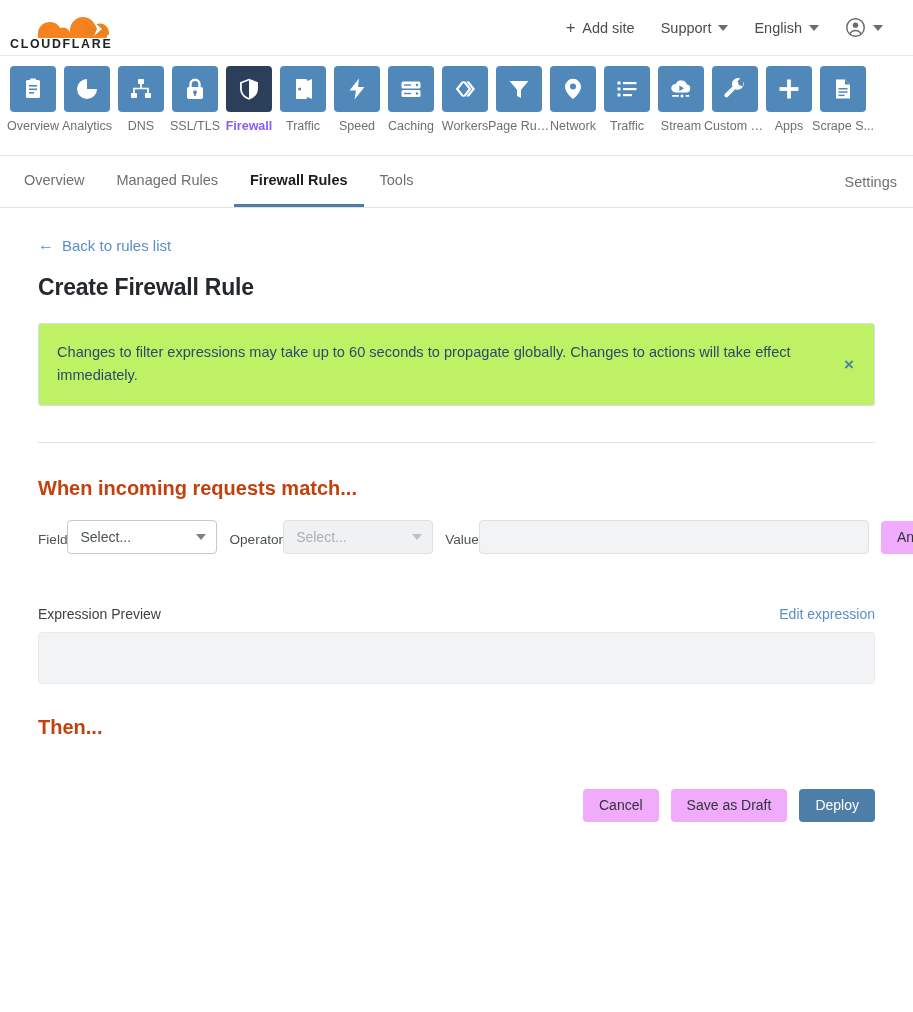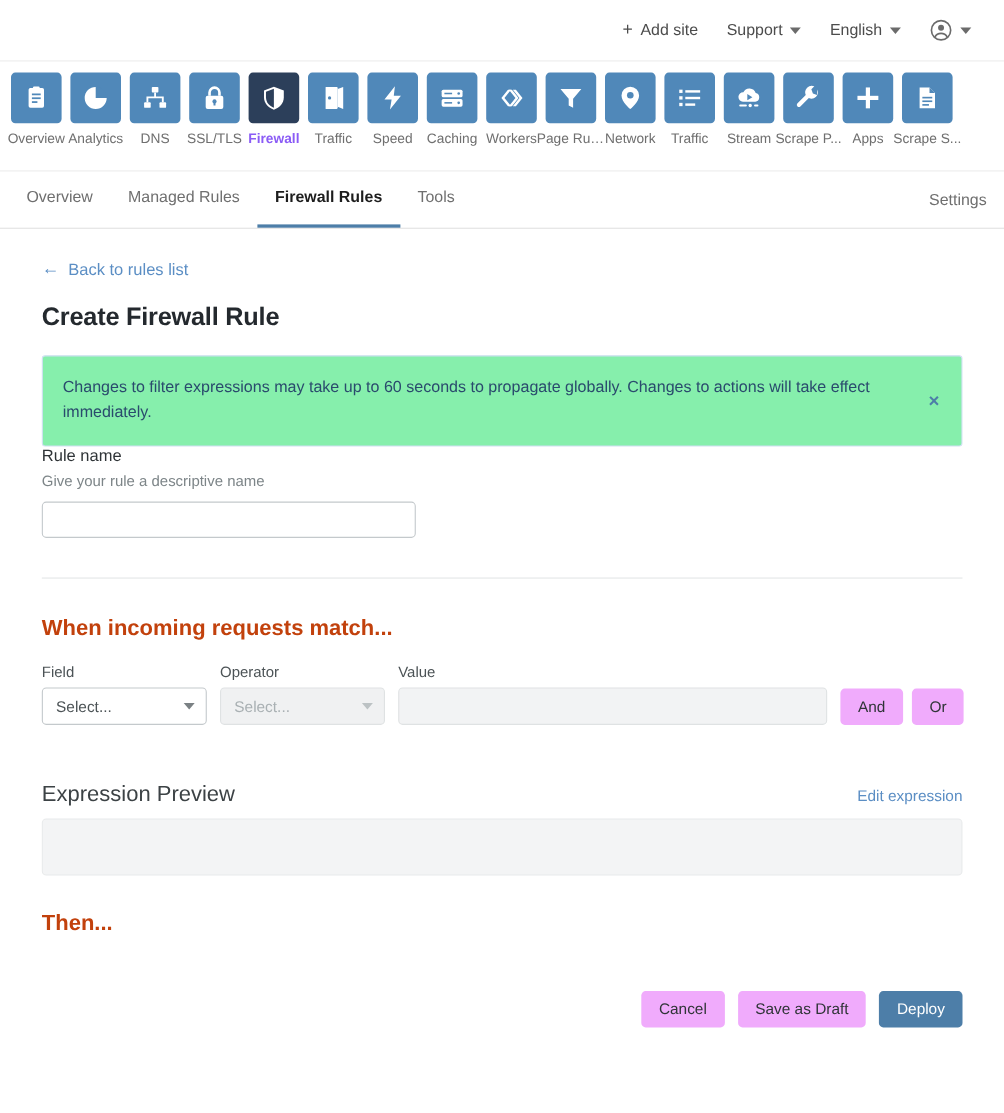--- a/index.html
+++ b/index.html
@@ -152,26 +152,27 @@
   .page-title {
     font-size: 23px;
     font-weight: bold;
     color: #24292e;
     letter-spacing: -0.2px;
     margin-bottom: 22px;
   }
 
   
   .alert {
-    background: #86efac;
+    background: #bef264;
     border: 1px solid #d0e0f2;
     border-radius: 3px;
     display: flex;
     align-items: flex-start;
     padding: 17px 18px 17px 18px;
+    margin-bottom: 34px;
   }
   .alert-text {
     flex: 1;
     font-size: 14.6px;
     line-height: 1.62;
     color: #2a4b6d;
     padding-right: 18px;
   }
   .alert-close {
     color: #4d7ea8;
@@ -217,21 +218,21 @@
     color: #c2410c;
     margin-bottom: 20px;
   }
 
   
   .cond-row {
     display: flex;
     align-items: flex-end;
     gap: 12px;
   }
-  .cond-col { display: flex; flex-direction: column; }
+  .cond-col { display: flex; flex-direction: row; align-items: flex-end; }
   .cond-col-label {
     font-size: 13.6px;
     color: #4c5356;
     margin-bottom: 7px;
   }
   .select-box {
     height: 34px;
     border: 1px solid #c4c9cc;
     border-radius: 4px;
     background: #fff;
@@ -287,21 +288,21 @@
   .btn-primary { background: #4d7ea8; color: #ffffff; }
 
   
   .expr-head {
     display: flex;
     align-items: baseline;
     justify-content: space-between;
     margin-top: 52px;
     margin-bottom: 10px;
   }
-  .expr-label { font-size: 20px; color: #3c4245; }
+  .expr-label { font-size: 14px; color: #3c4245; }
   .expr-edit { font-size: 14px; color: #5b8ec4; cursor: pointer; }
   .expr-box {
     height: 52px;
     background: #f3f4f5;
     border: 1px solid #e8eaeb;
     border-radius: 4px;
     font-family: "Liberation Mono", monospace;
     font-size: 13px;
     color: #36393a;
     padding: 8px 12px;
@@ -322,20 +323,32 @@
     justify-content: flex-end;
     gap: 12px;
     margin-top: 50px;
     padding-bottom: 18px;
   }
 </style>
 </head>
 <body>
 
 <div class="top-header">
+  <div class="logo-wrap">
+    <svg class="logo-svg" width="112" height="44" viewBox="0 0 112 44">
+
+      <path d="M62 24 c0-7 6-13 13-13 5 0 10 3 12 8 1.5-1 3-1.5 5-1.5 5 0 9 4 9 9 0 0.9-.1 1.7-.3 2.5 H62z" fill="#f6821f"></path>
+      <path d="M30 26 c1-6 6-10 12-10 4 0 8 2 10 6 1-.4 2-.6 3-.6 4 0 7 3 7.5 7 l.5 3 H30z" fill="#f6821f"></path>
+      <path d="M88 18 c6 0 11 4 11 10 0 .9-.1 1.7-.3 2.5 H74 l6-9 z" fill="#e8821e"></path>
+      <rect x="30" y="28" width="69" height="4" rx="1.2" fill="#f6821f"></rect>
+      <polygon points="86,16 94,23 86,30 89,23" fill="#ffffff"></polygon>
+
+      <text x="2" y="42" font-family="Liberation Sans, sans-serif" font-size="12.4" font-weight="bold" letter-spacing="1.7" fill="#222222">CLOUDFLARE</text>
+    </svg>
+  </div>
 
   <div class="header-right">
     <div class="hdr-item">
       <span class="plus-glyph">+</span>
       <span>Add site</span>
     </div>
     <div class="hdr-item">
       <span>Support</span>
       <span class="caret"></span>
     </div>
@@ -503,21 +516,21 @@
     </div>
     <div class="icon-label">Stream</div>
   </div>
 
   <div class="icon-nav-item">
     <div class="icon-tile">
       <svg width="24" height="24" viewBox="0 0 24 24">
           <path d="M20.2 4.4 a6 6 0 0 1 -7.9 7.8 L4.6 19.9 a2 2 0 0 1 -2.8-2.8 l7.7-7.7 a6 6 0 0 1 7.8-7.9 L14.6 4.2 l1.4 3.8 l3.8 1.4 Z" fill="#fff"></path>
         </svg>
     </div>
-    <div class="icon-label">Scrape P...</div>
+    <div class="icon-label">Custom P...</div>
   </div>
 
   <div class="icon-nav-item">
     <div class="icon-tile">
       <svg width="24" height="24" viewBox="0 0 24 24">
           <rect x="10.1" y="2.5" width="3.8" height="19" fill="#fff"></rect>
           <rect x="2.5" y="10.1" width="19" height="3.8" fill="#fff"></rect>
         </svg>
     </div>
     <div class="icon-label">Apps</div>
@@ -566,25 +579,20 @@
 
   <div class="page-title">Create Firewall Rule</div>
 
   
   <div class="alert">
     <div class="alert-text">Changes to filter expressions may take up to 60 seconds to propagate globally. Changes to actions will take effect immediately.</div>
     <div class="alert-close">×</div>
   </div>
 
   
-  <div>
-    <div class="field-label">Rule name</div>
-    <div class="field-hint">Give your rule a descriptive name</div>
-    <input class="text-input" type="text" placeholder="" style="">
-  </div>
 
   <div class="divider"></div>
 
   
   <div class="section-title">When incoming requests match...</div>
 
   <div class="cond-row">
     <div class="cond-col">
       <div class="cond-col-label">Field</div>
       <div class="select-box" style="width:150px;">

